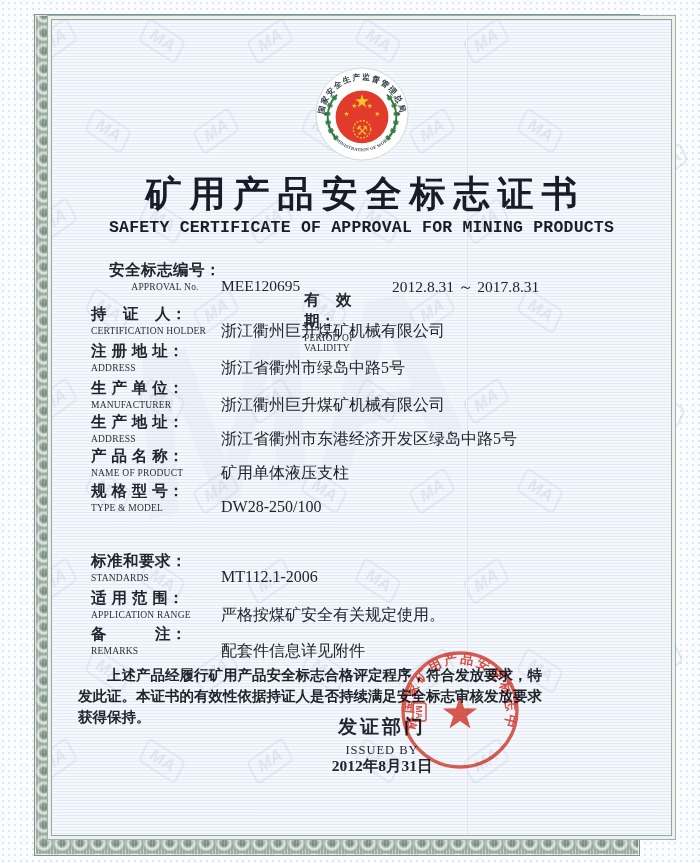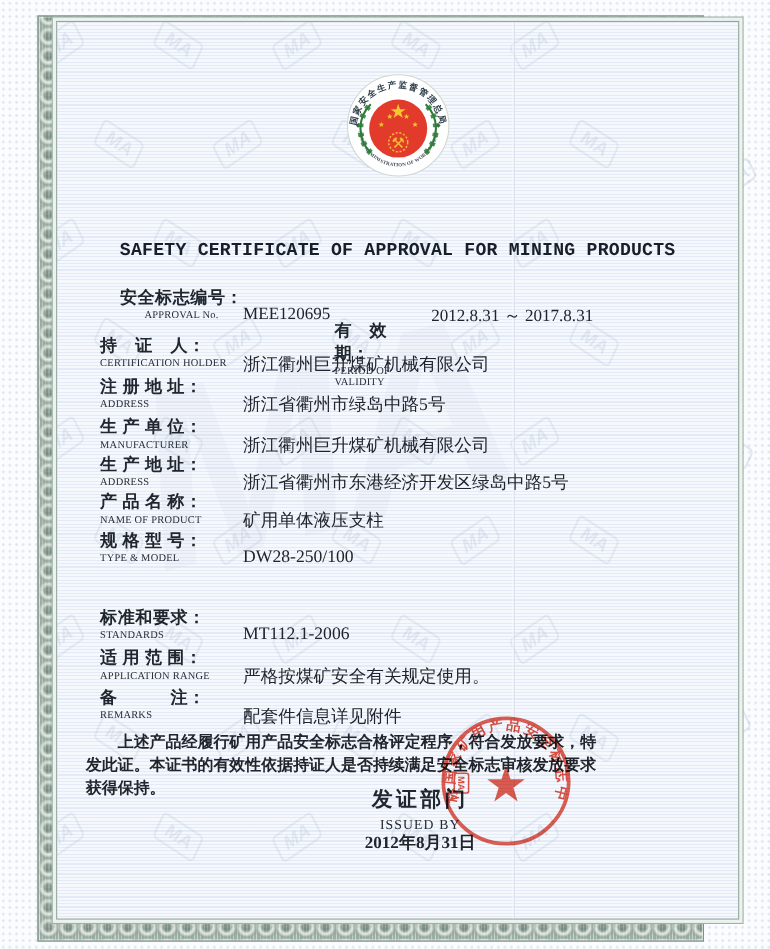--- a/index.html
+++ b/index.html
@@ -178,20 +178,21 @@
       <circle cx="50" cy="66" r="9" fill="none" stroke="#f0c030" stroke-width="1.4" stroke-dasharray="2 1.6"></circle>
       <text x="50" y="71.5" font-size="14" text-anchor="middle" fill="#f0c030" font-family="'DejaVu Sans',sans-serif">⚒</text>
       <g stroke="#2e7d3b" fill="none">
         <path d="M 24,76 A 32,32 0 0 1 24,30" stroke-width="2"></path>
         <path d="M 24,76 A 32,32 0 0 1 24,30" stroke-width="5.5" stroke-dasharray="3.5 5.5" opacity=".85"></path>
         <path d="M 76,76 A 32,32 0 0 0 76,30" stroke-width="2"></path>
         <path d="M 76,76 A 32,32 0 0 0 76,30" stroke-width="5.5" stroke-dasharray="3.5 5.5" opacity=".85"></path>
       </g>
     </svg>
 
+    <div class="title">矿用产品安全标志证书</div>
     <div class="subtitle">SAFETY CERTIFICATE OF APPROVAL FOR MINING PRODUCTS</div>
 
     <div class="meta">
       <div class="meta-col c1">
         <span class="lab">
           <span class="zh">安全标志编号：</span>
           <span class="en">APPROVAL No.</span>
         </span><span class="val">MEE120695</span>
       </div>
       <div class="meta-col c2">

